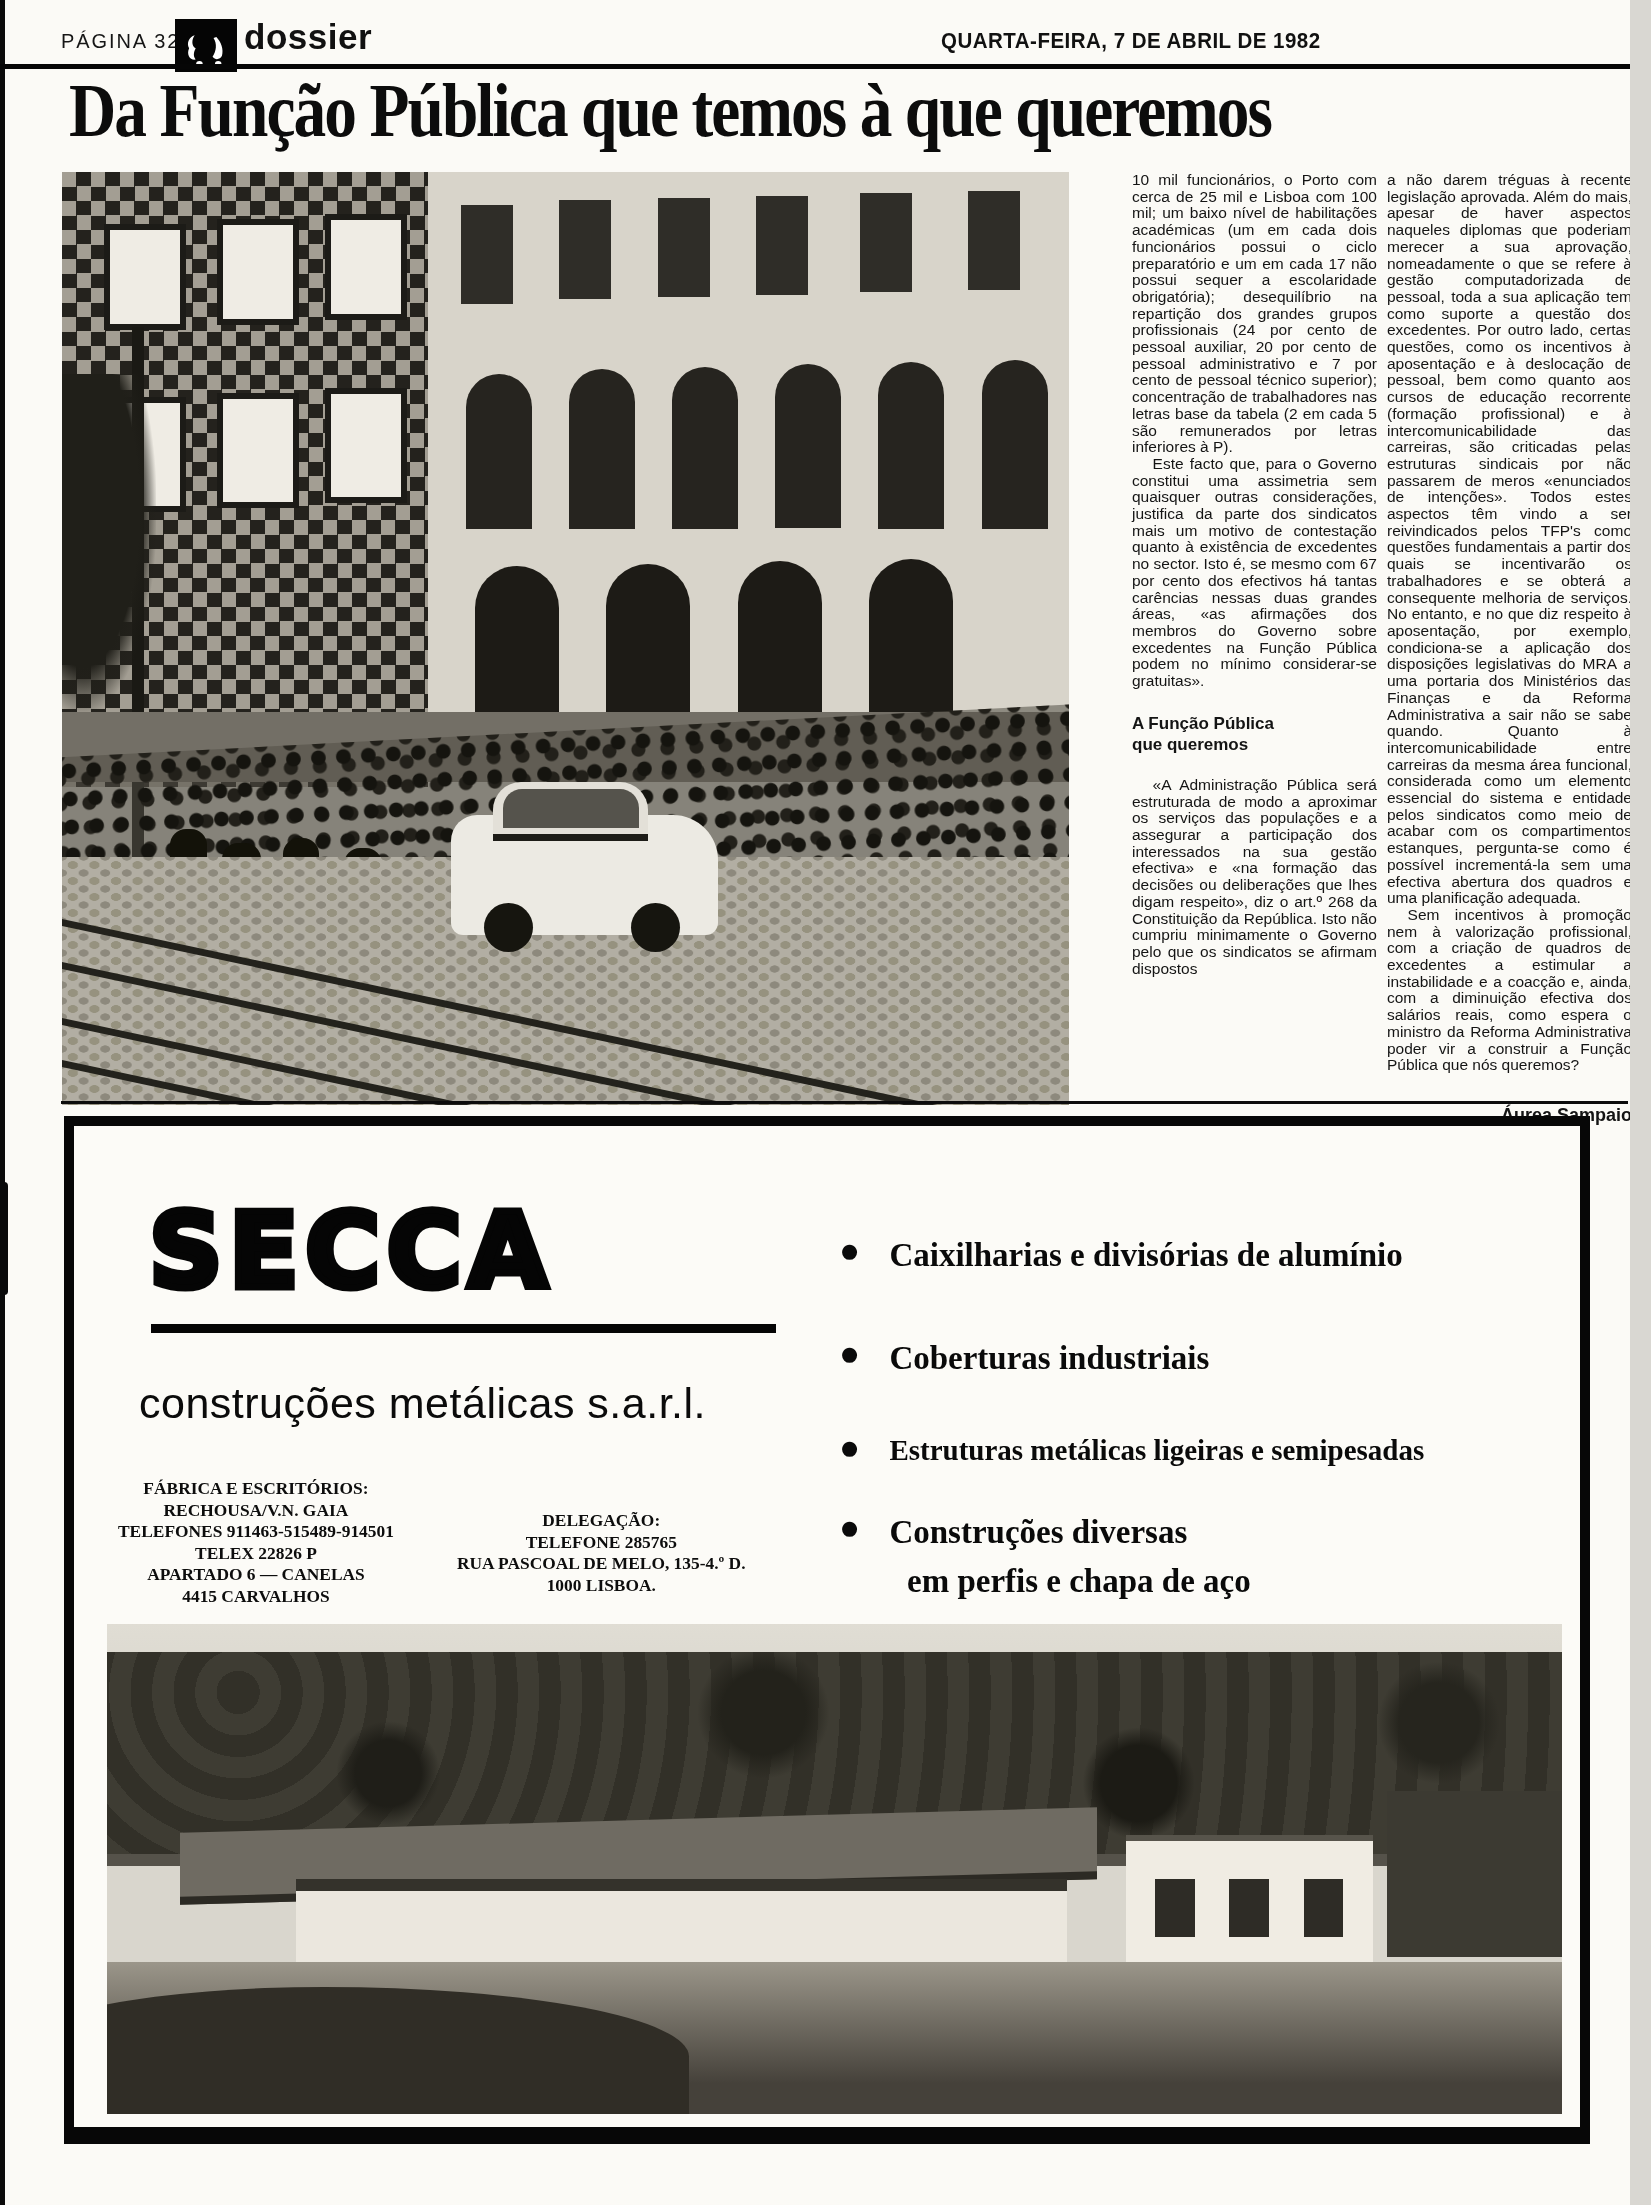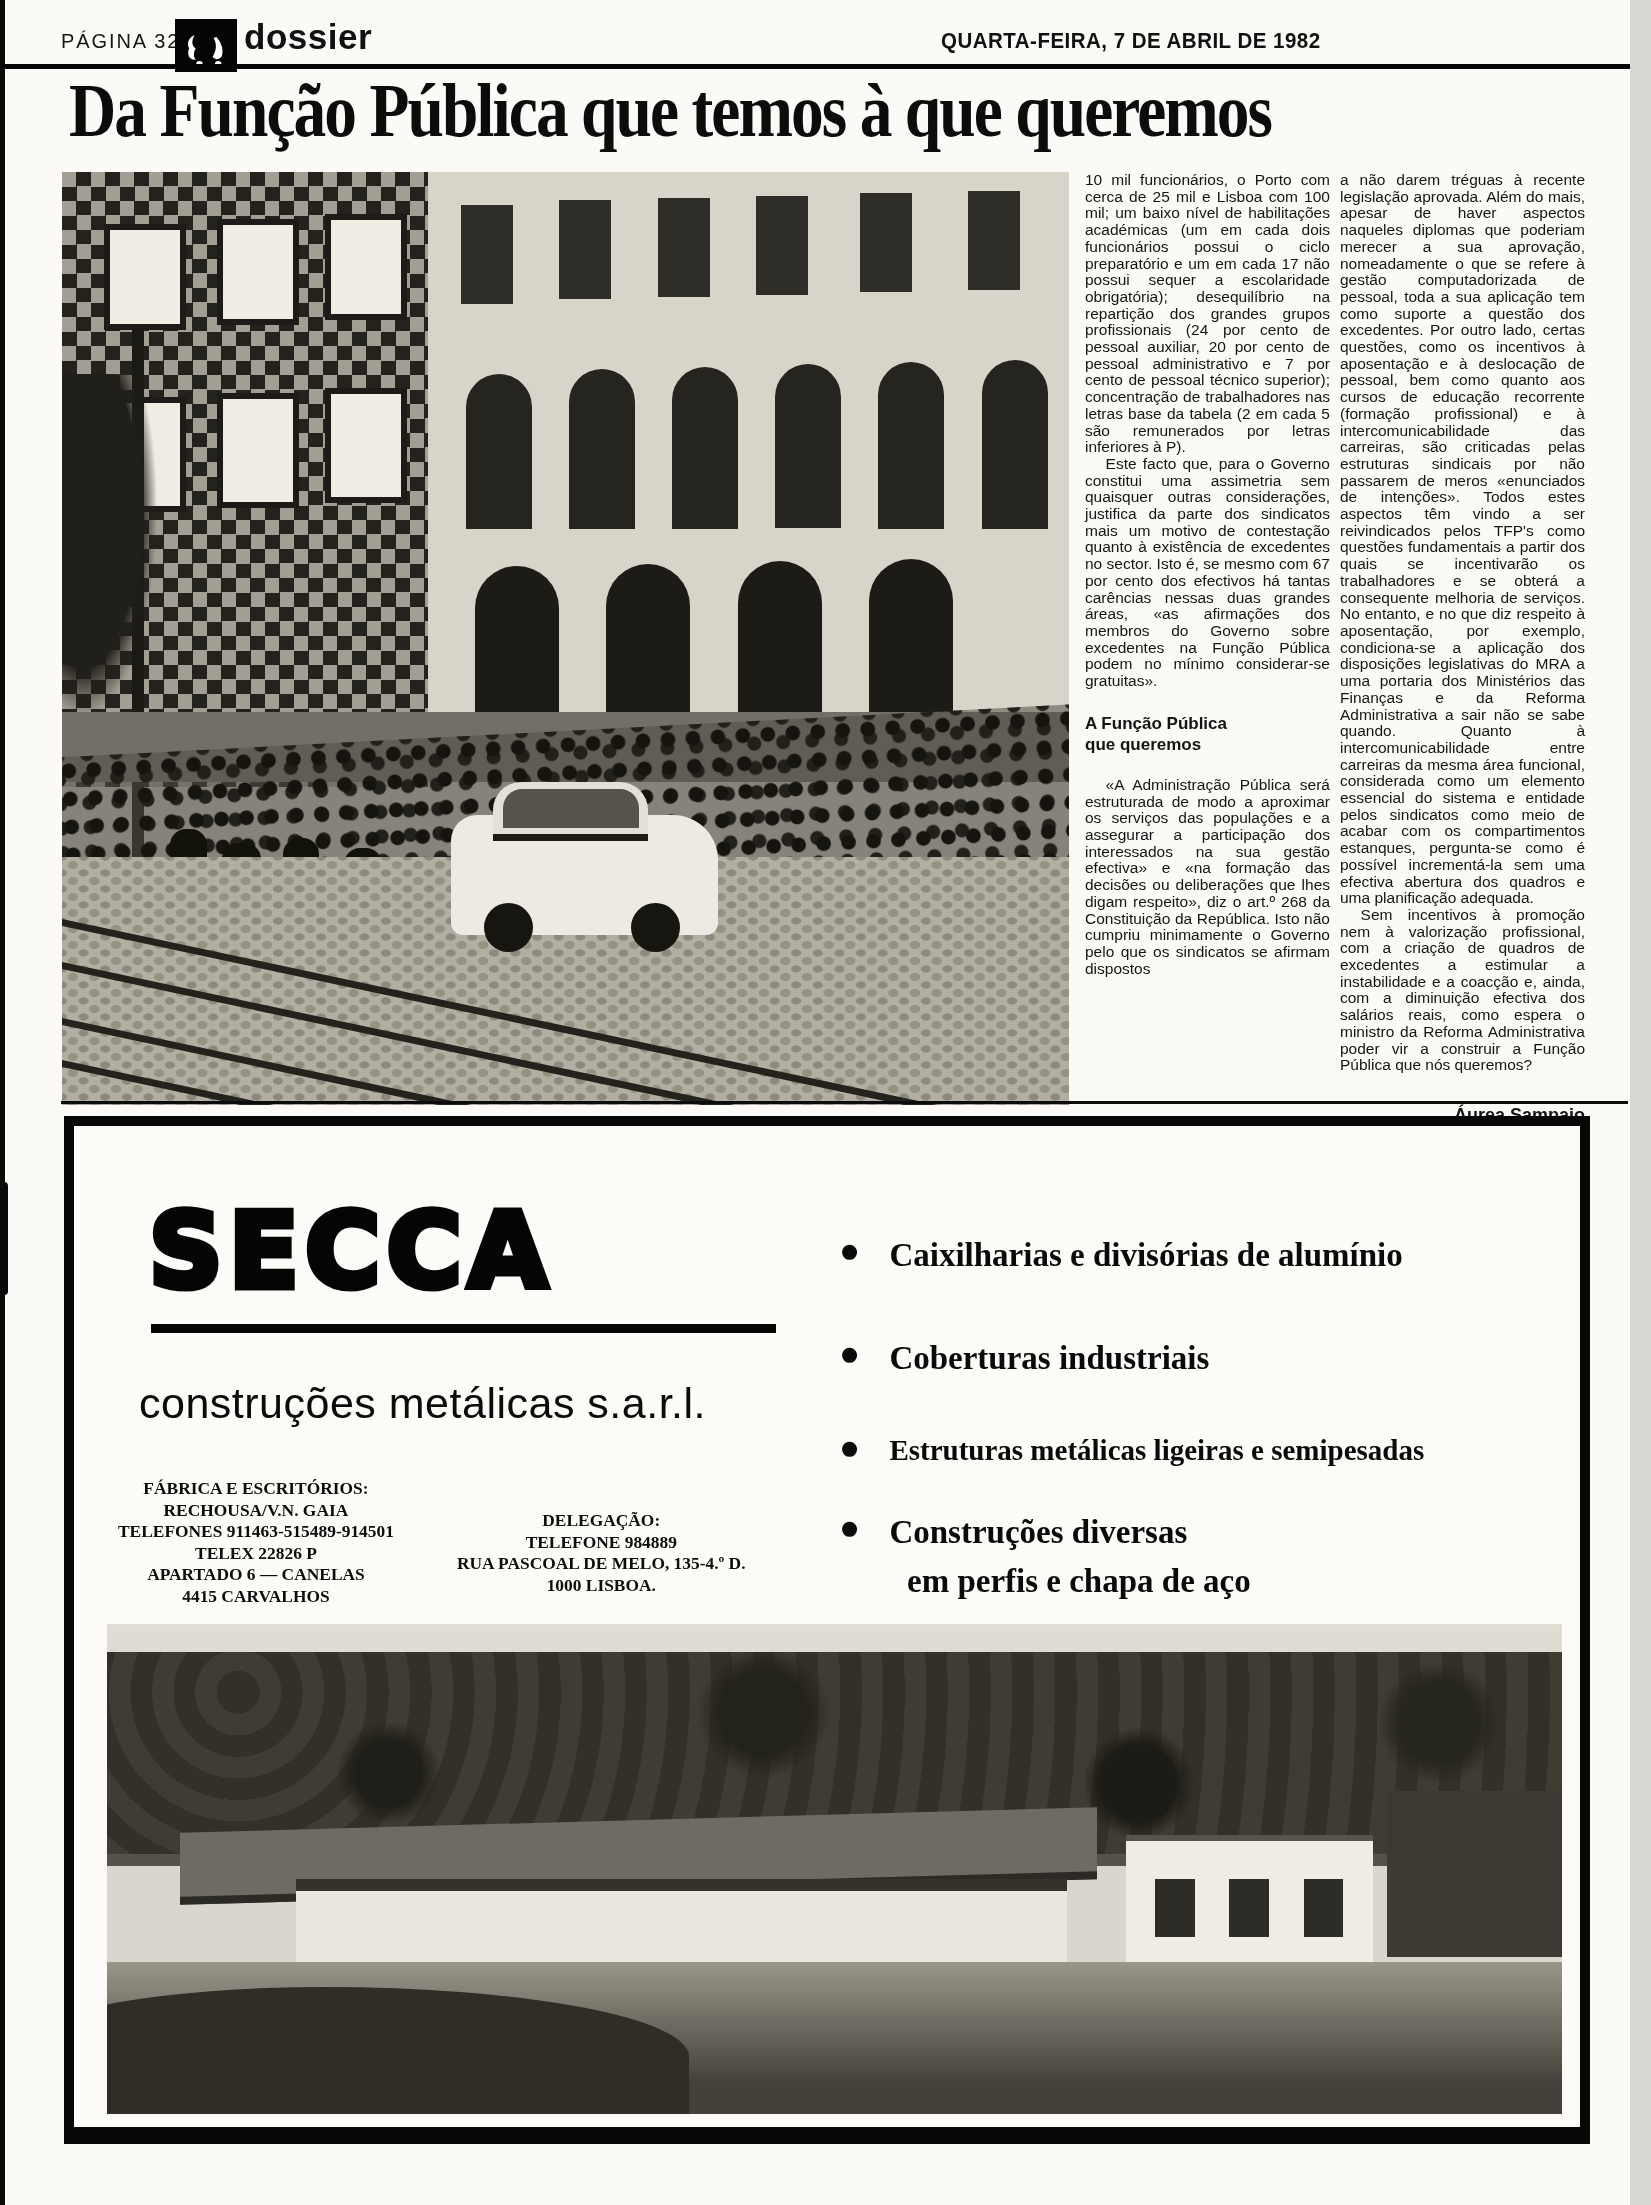--- a/index.html
+++ b/index.html
@@ -42,21 +42,21 @@
   .p1-car-win{left:52px;top:-26px;width:136px;height:39px;background:#55534c;border-radius:19px 19px 0 0;position:absolute;}
   .p1-wheel{position:absolute;bottom:-17px;width:49px;height:49px;background:#16150f;border-radius:50%;}
   .p1-street{left:0;top:685px;width:1007px;height:248px;background:#b2aea3;
     background-image:radial-gradient(#96927f 32%,rgba(0,0,0,0) 36%),radial-gradient(#8d897d 30%,rgba(0,0,0,0) 34%);
     background-size:21.6px 16px;background-position:0 0,10.8px 8px;}
   .p1-rail{position:absolute;height:6.6px;background:#23221c;width:1267px;transform:rotate(12deg);transform-origin:left top;}
   .p1-pole{left:70px;top:155px;width:12.2px;height:554px;background:#1a1914;}
   .p1-tree{left:-28px;top:202px;width:122px;height:338px;background:radial-gradient(ellipse at 40% 40%,#201f19 55%,rgba(0,0,0,0) 72%);}
 
   
-  .col{font-size:15.5px;line-height:16.7px;text-align:justify;color:#141414;}
+  .col{font-size:15.5px;line-height:16.7px;text-align:justify;color:#141414;margin-left:47px;}
   .col1{left:1085px;top:172px;width:245px;}
   .col2{left:1340px;top:172px;width:245px;}
   .col p{margin:0;}
   .col p.ind{text-indent:20.6px;}
   .subhead{font-weight:bold;font-size:17px;line-height:20.6px;margin:24.4px 0 21.6px 0;}
   .byline{margin-top:33px;text-align:right;font-weight:bold;font-size:18px;}
 
   
   .article-bottom-rule{left:61px;top:1101px;width:1567px;height:2.8px;background:#0c0c0c;}
   .ad-box{left:64px;top:1116px;width:1526px;height:1028px;box-sizing:border-box;
@@ -200,21 +200,21 @@
     <div data-name="address-line">FÁBRICA E ESCRITÓRIOS:</div>
     <div data-name="address-line">RECHOUSA/V.N. GAIA</div>
     <div data-name="address-line">TELEFONES 911463-515489-914501</div>
     <div data-name="address-line">TELEX 22826 P</div>
     <div data-name="address-line">APARTADO 6 — CANELAS</div>
     <div data-name="address-line">4415 CARVALHOS</div>
   </div>
 
   <div class="abs addr addr-delegacao" data-name="delegation-address-block">
     <div data-name="address-line">DELEGAÇÃO:</div>
-    <div data-name="address-line">TELEFONE 984889</div>
+    <div data-name="address-line">TELEFONE 285765</div>
     <div data-name="address-line">RUA PASCOAL DE MELO, 135-4.º D.</div>
     <div data-name="address-line">1000 LISBOA.</div>
   </div>
 
   <div class="abs bullet-row b1" data-name="ad-bullet-item">
     <span class="bullet-dot" data-name="bullet-dot-icon">●</span>
     <span data-name="bullet-label">Caixilharias e divisórias de alumínio</span>
   </div>
   <div class="abs bullet-row b2" data-name="ad-bullet-item">
     <span class="bullet-dot" data-name="bullet-dot-icon">●</span>

